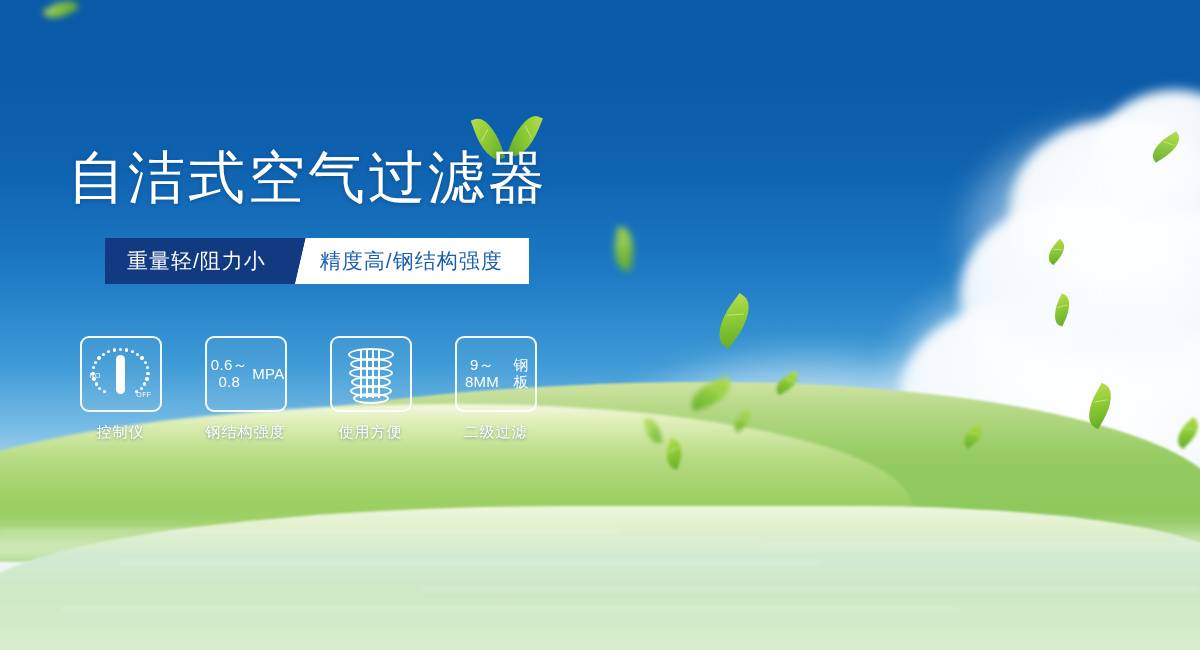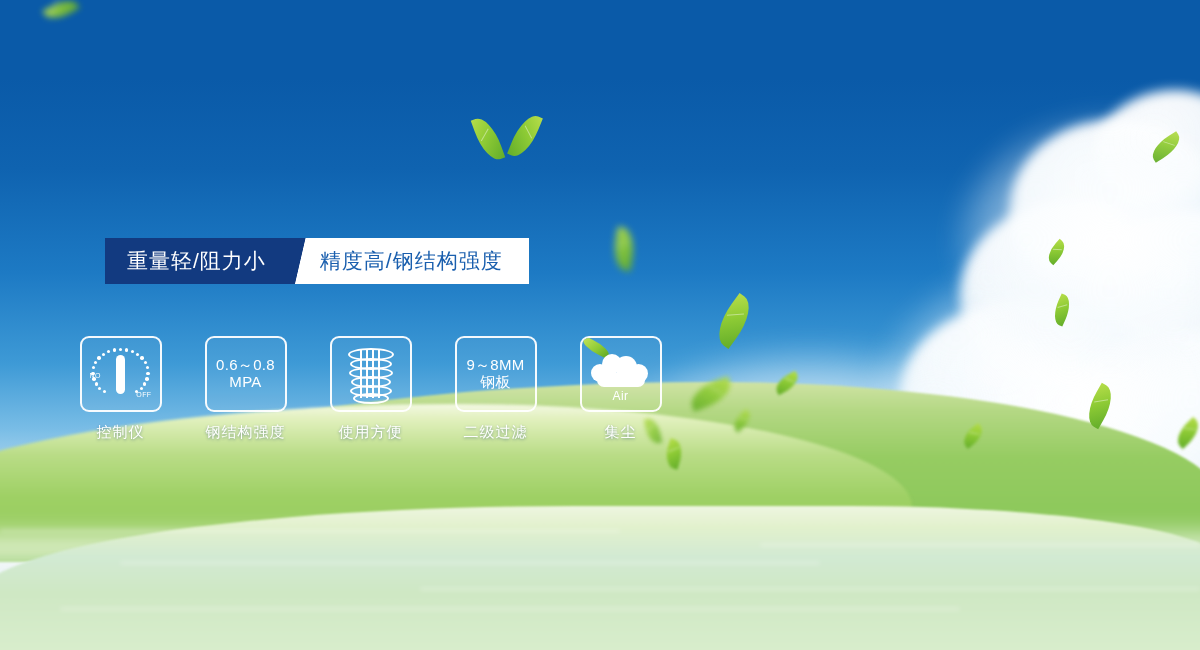--- a/index.html
+++ b/index.html
@@ -193,21 +193,21 @@
     flex-direction: column;
     align-items: center;
   }
   .feature-box {
     width: 78px;
     height: 72px;
     border: 2px solid rgba(255,255,255,0.95);
     border-radius: 9px;
     background: rgba(255,255,255,0.06);
     display: flex;
-    flex-direction: column;
+    flex-direction: row;
     align-items: center;
     justify-content: center;
     position: relative;
     overflow: hidden;
   }
   .feature-text {
     color: #ffffff;
     font-size: 15px;
     line-height: 1.12;
     text-align: center;
@@ -329,20 +329,21 @@
     <div class="leaf" style="left:966px; top:424px; width:14px; height:24px; transform:rotate(52deg); filter:blur(1.6px);"></div>
     <div class="leaf" style="left:666px; top:440px; width:16px; height:28px; transform:rotate(18deg); filter:blur(1.6px);"></div>
     <div class="leaf" style="left:646px; top:418px; width:14px; height:26px; transform:rotate(-10deg); filter:blur(2px); opacity:.8;"></div>
   </div>
 
   <div>
     <div class="leaf" style="left:478px; top:116px; width:20px; height:46px; transform:rotate(-20deg);"></div>
     <div class="leaf" style="left:515px; top:113px; width:20px; height:46px; transform:rotate(22deg) scaleX(-1);"></div>
   </div>
 
+  <div class="title">自洁式空气过滤器</div>
 
   <div class="subtitle-bar">
     <div class="sub-left">重量轻/阻力小</div>
     <div class="sub-slash"></div>
     <div class="sub-right">精度高/钢结构强度</div>
   </div>
 
   <div class="features">
 
     <div class="feature">
@@ -406,29 +407,15 @@
     </div>
 
     <div class="feature">
       <div class="feature-box">
         <div class="feature-text">9～8MM</div>
         <div class="feature-text">钢板</div>
       </div>
       <div class="feature-label">二级过滤</div>
     </div>
 
-    <div class="feature">
-      <div class="feature-box">
-        <div class="aircloud">
-          <div class="ac-leaf"></div>
-          <div class="ac-puff" style="left:2px;  top:18px; width:18px; height:18px;"></div>
-          <div class="ac-puff" style="left:13px; top:8px;  width:20px; height:20px;"></div>
-          <div class="ac-puff" style="left:26px; top:10px; width:22px; height:22px;"></div>
-          <div class="ac-puff" style="left:40px; top:18px; width:19px; height:19px;"></div>
-          <div class="ac-body" style="left:8px; top:27px; width:48px; height:14px; border-radius:9px;"></div>
-          <div class="ac-label">Air</div>
-        </div>
-      </div>
-      <div class="feature-label">集尘</div>
-    </div>
 
   </div>
 </div>
 
 </body></html>

